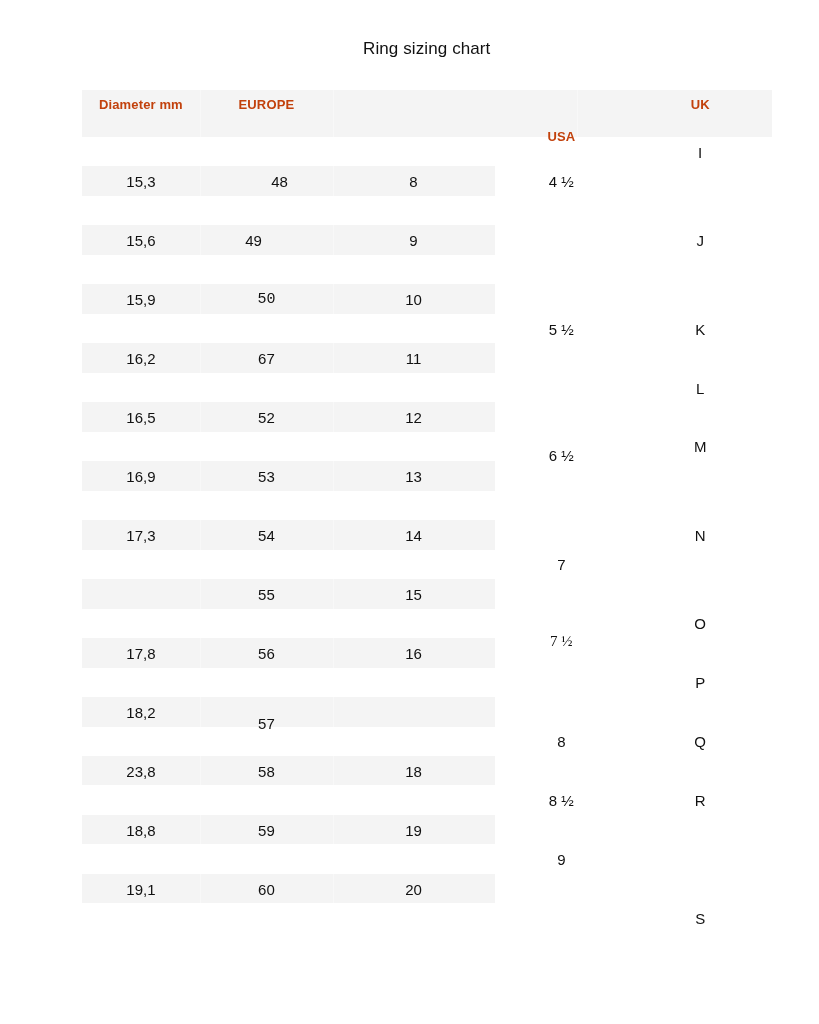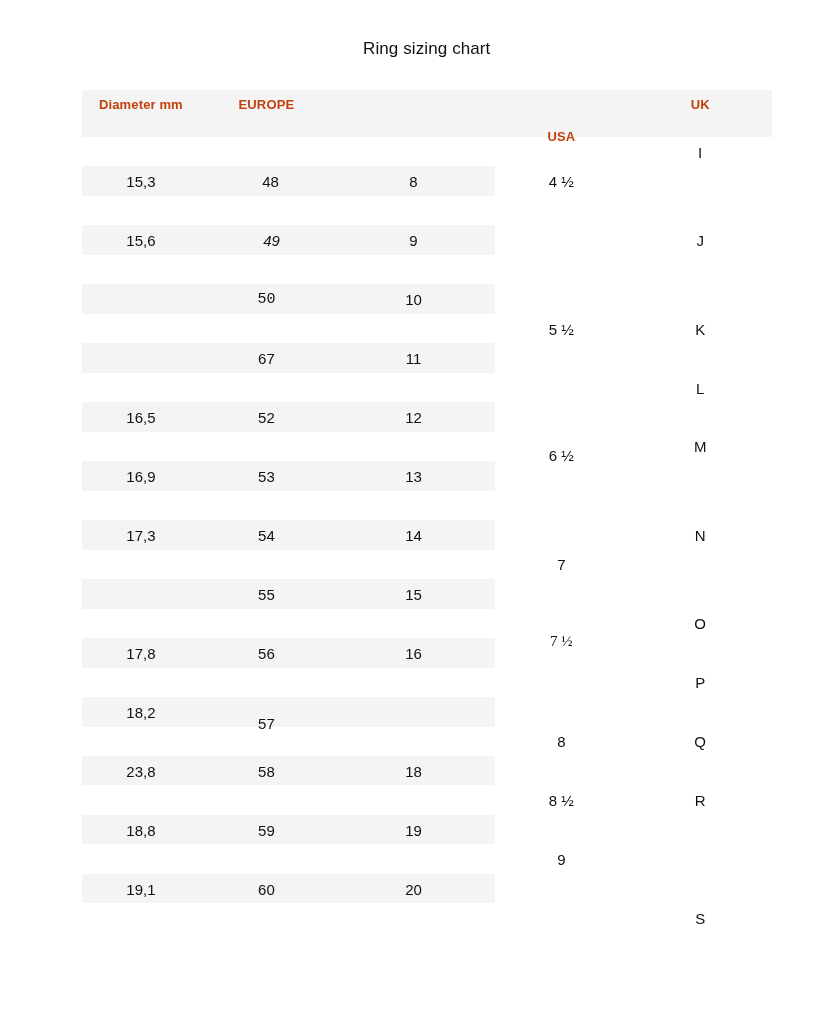--- a/index.html
+++ b/index.html
@@ -104,36 +104,38 @@
       <div class="head-cell" style="left: 94.9px; width: 180px; top: 0px;">EUROPE</div>
       <div class="head-cell" style="left: 389.8px; width: 180px; top: 0px; margin-top: 31px;">USA</div>
       <div class="head-cell" style="left: 528.7px; width: 180px; top: 0px;">UK</div>
       <div class="divider" style="left: 118px; top: 0px; height: 47.3px;"></div>
       <div class="divider" style="left: 251.3px; top: 0px; height: 47.3px;"></div>
       <div class="divider" style="left: 495.5px; top: 0px; height: 47.3px;"></div>
       <div class="stripe" style="top: 76.69px;"></div>
       <div class="divider" style="left: 118px; top: 76.69px; height: 29.5px;"></div>
       <div class="divider" style="left: 251.3px; top: 76.69px; height: 29.5px;"></div>
       <div class="cell" style="left: -30.6px; width: 180px; top: 76.69px;">15,3</div>
-      <div class="cell" style="left: 99px; width: 180px; top: 76.69px;">48</div>
+      <div class="cell" style="left: 108px; width: 180px; top: 76.69px;">48</div>
       <div class="cell" style="left: 242px; width: 180px; top: 76.69px;">8</div>
       <div class="stripe" style="top: 135.67px;"></div>
       <div class="divider" style="left: 118px; top: 135.67px; height: 29.5px;"></div>
       <div class="divider" style="left: 251.3px; top: 135.67px; height: 29.5px;"></div>
       <div class="cell" style="left: -30.6px; width: 180px; top: 135.67px;">15,6</div>
-      <div class="cell" style="left: 100px; width: 180px; top: 135.67px; font-style: italic;">49</div>
+      <div class="cell" style="left: 82px; width: 180px; top: 135.67px;">49</div>
       <div class="cell" style="left: 242px; width: 180px; top: 135.67px;">9</div>
       <div class="stripe" style="top: 194.65px;"></div>
       <div class="divider" style="left: 118px; top: 194.65px; height: 29.5px;"></div>
       <div class="divider" style="left: 251.3px; top: 194.65px; height: 29.5px;"></div>
+      <div class="cell" style="left: -30.6px; width: 180px; top: 194.65px;">15,9</div>
       <div class="cell" style="left: 94.9px; width: 180px; top: 194.65px; font-family: Liberation Mono, monospace;">50</div>
       <div class="cell" style="left: 242px; width: 180px; top: 194.65px;">10</div>
       <div class="stripe" style="top: 253.63px;"></div>
       <div class="divider" style="left: 118px; top: 253.63px; height: 29.5px;"></div>
       <div class="divider" style="left: 251.3px; top: 253.63px; height: 29.5px;"></div>
+      <div class="cell" style="left: -30.6px; width: 180px; top: 253.63px;">16,2</div>
       <div class="cell" style="left: 94.9px; width: 180px; top: 253.63px;">67</div>
       <div class="cell" style="left: 242px; width: 180px; top: 253.63px;">11</div>
       <div class="stripe" style="top: 312.61px;"></div>
       <div class="divider" style="left: 118px; top: 312.61px; height: 29.5px;"></div>
       <div class="divider" style="left: 251.3px; top: 312.61px; height: 29.5px;"></div>
       <div class="cell" style="left: -30.6px; width: 180px; top: 312.61px;">16,5</div>
       <div class="cell" style="left: 94.9px; width: 180px; top: 312.61px;">52</div>
       <div class="cell" style="left: 242px; width: 180px; top: 312.61px;">12</div>
       <div class="stripe" style="top: 371.59px;"></div>
       <div class="divider" style="left: 118px; top: 371.59px; height: 29.5px;"></div>

